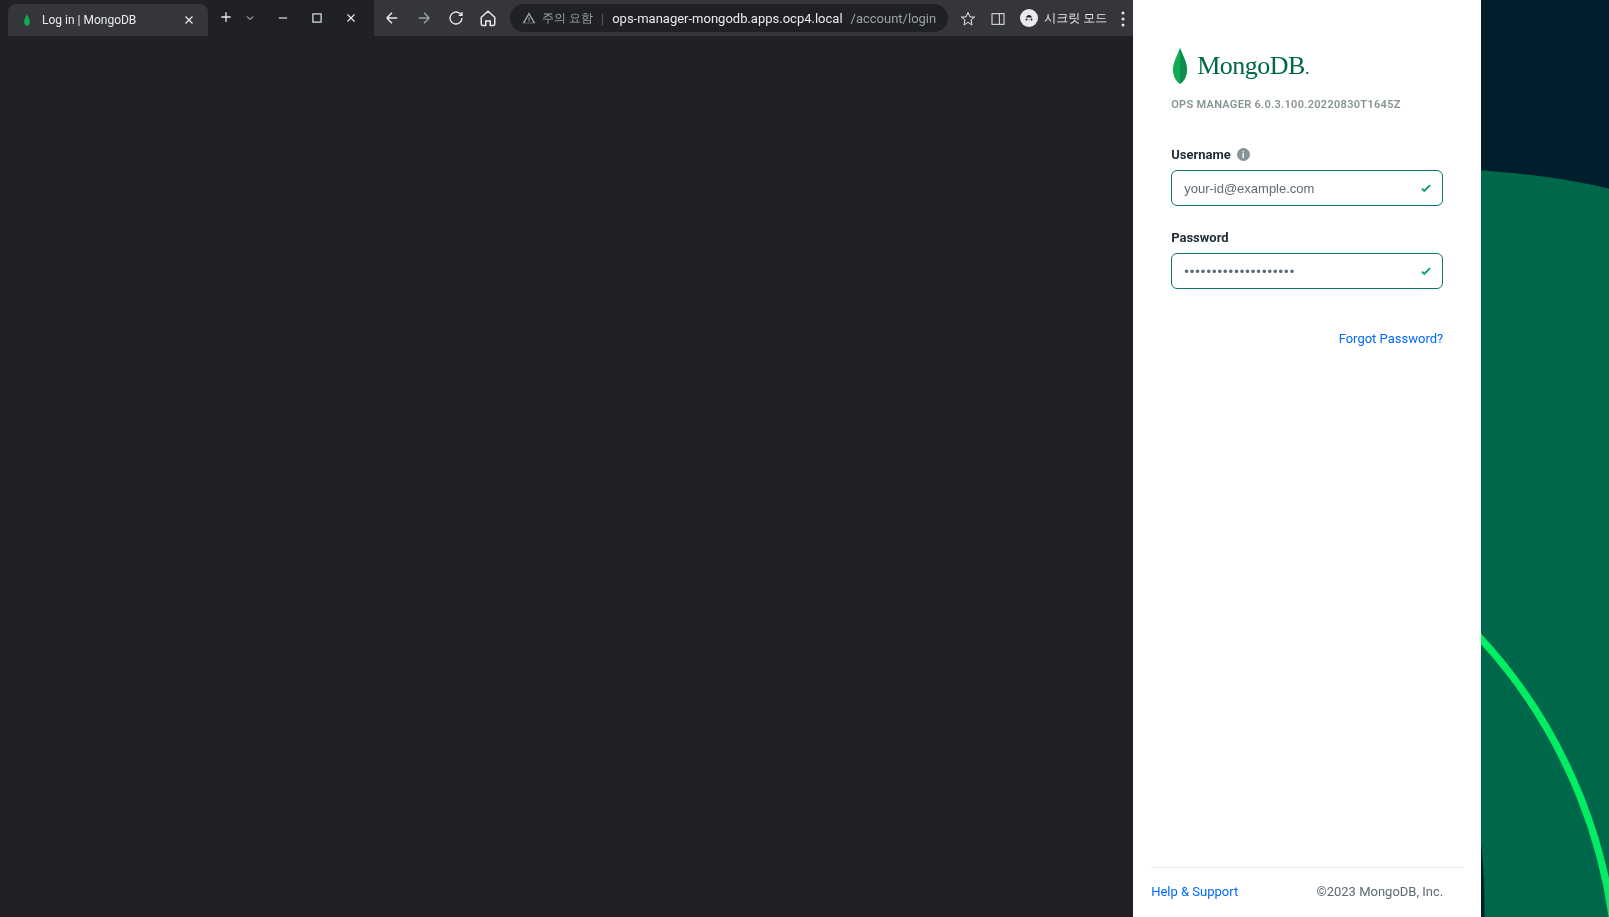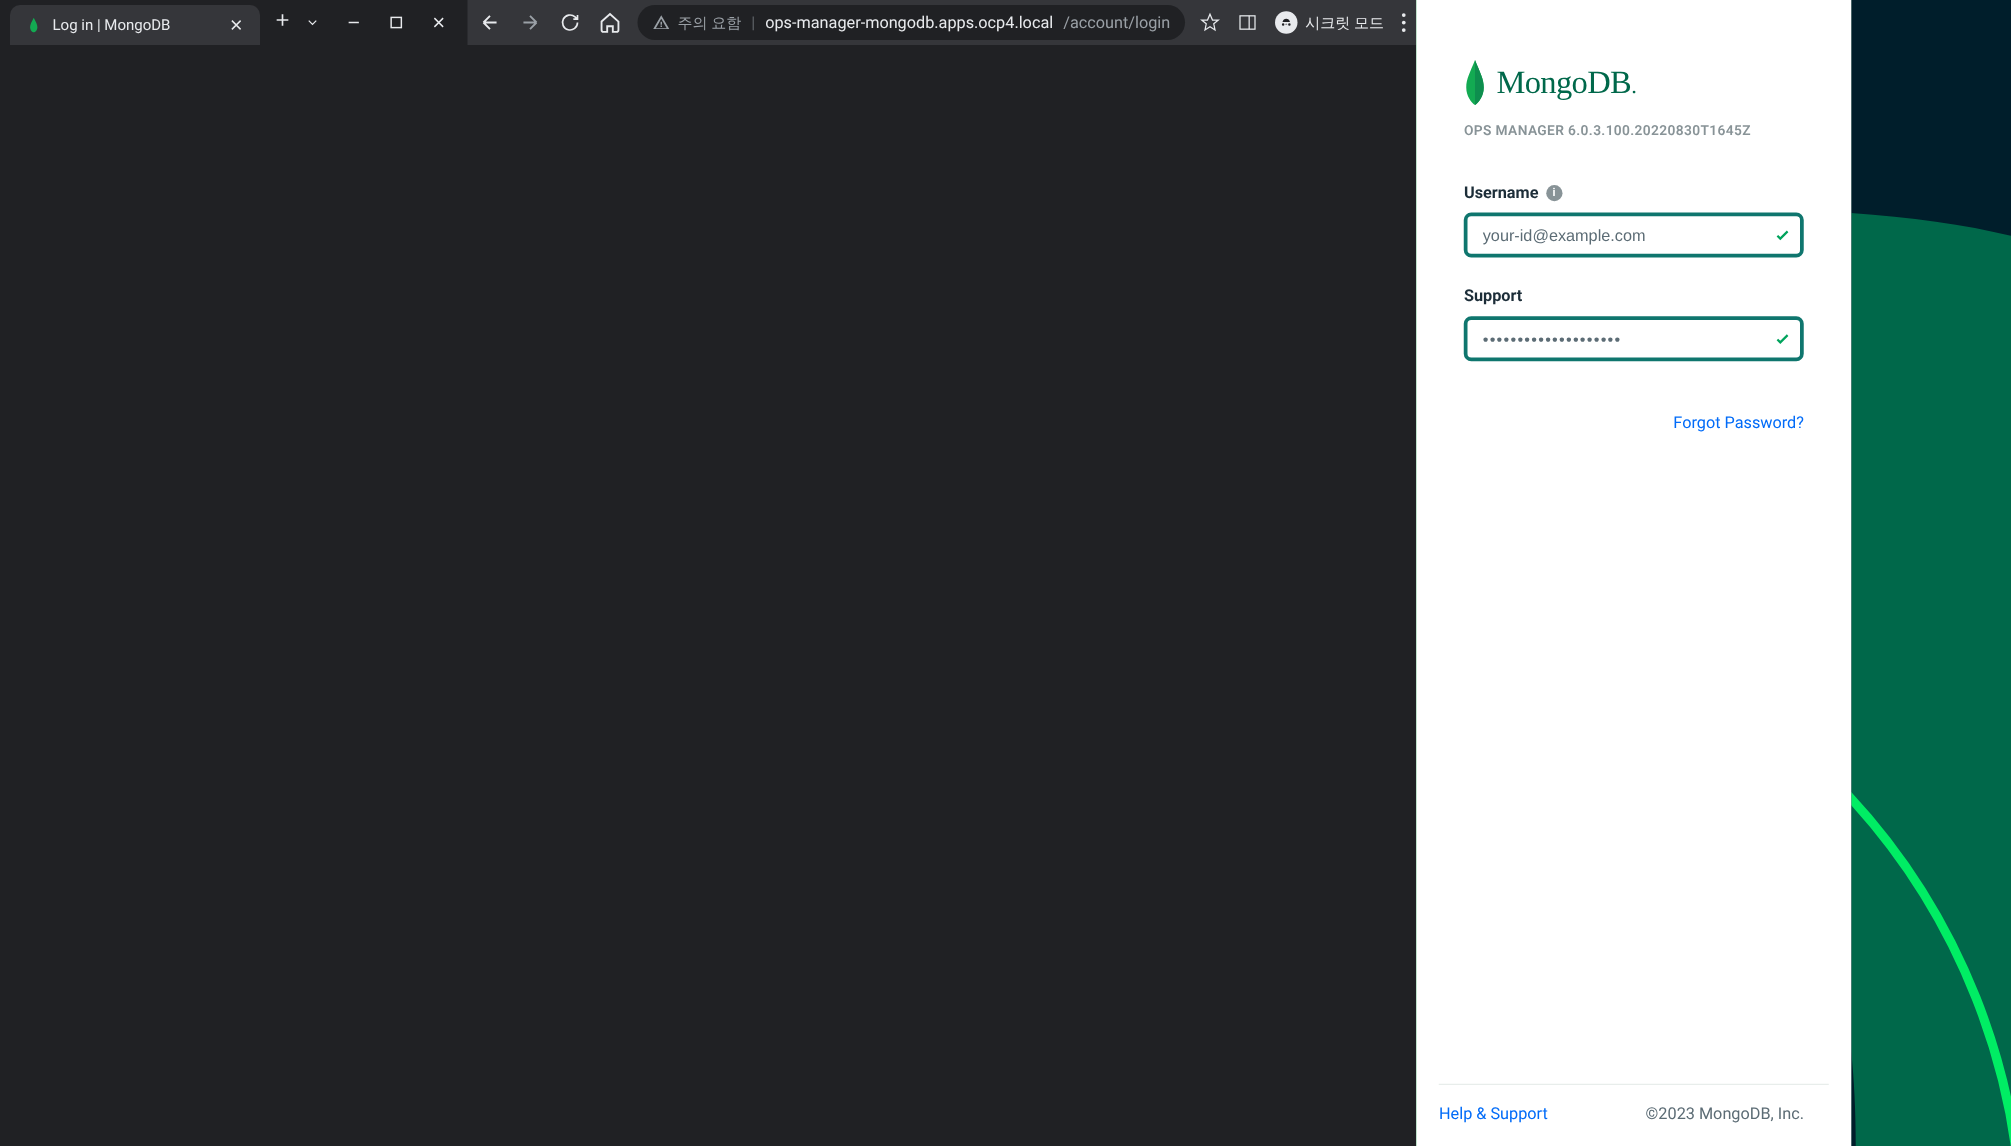--- a/index.html
+++ b/index.html
@@ -17,37 +17,37 @@
     .window-controls svg { width: 14px; height: 14px; }
     .window-controls .chev { width: 12px; height: 12px; }
 
     .toolbar { display: flex; align-items: center; height: 36px; background: #35363a; padding: 0 8px; gap: 12px; }
     .nav-btn { width: 20px; height: 20px; display: flex; align-items: center; justify-content: center; color: #9aa0a6; cursor: pointer; }
     .nav-btn.active { color: #e8eaed; }
     .address-bar { flex: 1; display: flex; align-items: center; background: #202124; border-radius: 14px; height: 28px; padding: 12px 12px; color: #9aa0a6; font-size: 13px; gap: 8px; }
     .address-bar .warn { display: flex; align-items: center; gap: 6px; font-size: 12px; }
     .address-bar .url-host { color: #e8eaed; }
     .address-bar .url-path { color: #9aa0a6; }
-    .right-icons { display: flex; align-items: center; gap: 14px; color: #e8eaed; font-size: 12px; }
+    .right-icons { display: flex; align-items: flex-end; gap: 14px; color: #e8eaed; font-size: 12px; }
     .incognito-badge { display: flex; align-items: center; gap: 6px; }
     .incognito-icon { width: 18px; height: 18px; background: #e8eaed; border-radius: 50%; display: flex; align-items: center; justify-content: center; }
 
     
-    .page { flex: 1; display: flex; background: #86efac; overflow: hidden; position: relative; justify-content: flex-end; }
+    .page { flex: 1; display: flex; background: #0c4a6e; overflow: hidden; position: relative; justify-content: flex-end; }
     .left-panel { width: 348px; background: #fff; padding: 48px 38px 0 38px; display: flex; flex-direction: column; position: relative; z-index: 2; }
     .logo-row { display: flex; align-items: center; gap: 8px; margin-bottom: 14px; }
     .logo-leaf { width: 18px; height: 36px; }
     .logo-text { font-size: 26px; color: #00684A; font-weight: 500; font-family: Georgia, 'Times New Roman', serif; letter-spacing: -0.5px; }
     .version { font-size: 11px; color: #889397; letter-spacing: 0.3px; font-weight: 600; margin-bottom: 36px; }
     .heading { font-family: Georgia, 'Times New Roman', serif; font-size: 28px; color: #00684A; margin-bottom: 34px; font-weight: 400; }
 
     .field-label { font-size: 13px; font-weight: 700; color: #1C2D38; margin-bottom: 8px; display: flex; align-items: center; gap: 6px; }
     .info-icon { width: 13px; height: 13px; background: #889397; border-radius: 50%; color: #fff; display: inline-flex; align-items: center; justify-content: center; font-size: 9px; font-weight: bold; }
     .input-wrap { position: relative; margin-bottom: 24px; }
-    .input-wrap input { width: 100%; height: 36px; border: 3px solid #0f766e; border-radius: 6px; padding: 0 40px 0 12px; font-size: 13px; color: #5C6C75; outline: none; background: #fff; }
+    .input-wrap input { width: 100%; height: 36px; border: 1px solid #0f766e; border-radius: 6px; padding: 0 40px 0 12px; font-size: 13px; color: #5C6C75; outline: none; background: #fff; }
     .input-wrap input[type="password"] { letter-spacing: 1px; }
     .input-wrap .check { position: absolute; right: 10px; top: 50%; transform: translateY(-50%); color: #00A35C; }
 
     .forgot { text-align: right; font-size: 13px; color: #016BF8; margin-top: 18px; cursor: pointer; }
 
     .action-row { display: flex; align-items: center; gap: 14px; margin-top: 52px; }
     .login-btn { background: #00684A; color: #fff; border: none; border-radius: 6px; padding: 0 18px; height: 36px; font-size: 13px; font-weight: 600; cursor: pointer; }
     .signup-text { font-size: 13px; color: #1C2D38; }
     .signup-text a { color: #016BF8; text-decoration: none; cursor: pointer; }
 
@@ -167,21 +167,21 @@
         <span class="info-icon">i</span>
       </div>
       <div class="input-wrap">
         <input type="text" value="your-id@example.com" style="">
         <svg class="check" width="14" height="14" viewBox="0 0 24 24">
             <path stroke="currentColor" stroke-width="3" fill="none" d="M5 13l4 4L19 7"></path>
           </svg>
       </div>
 
       <div class="field-label">
-        <span>Support</span>
+        <span>Password</span>
       </div>
       <div class="input-wrap">
         <input type="password" value="••••••••••••••••••••" style="">
         <svg class="check" width="14" height="14" viewBox="0 0 24 24">
             <path stroke="currentColor" stroke-width="3" fill="none" d="M5 13l4 4L19 7"></path>
           </svg>
       </div>
 
       <div class="forgot">Forgot Password?</div>
 

